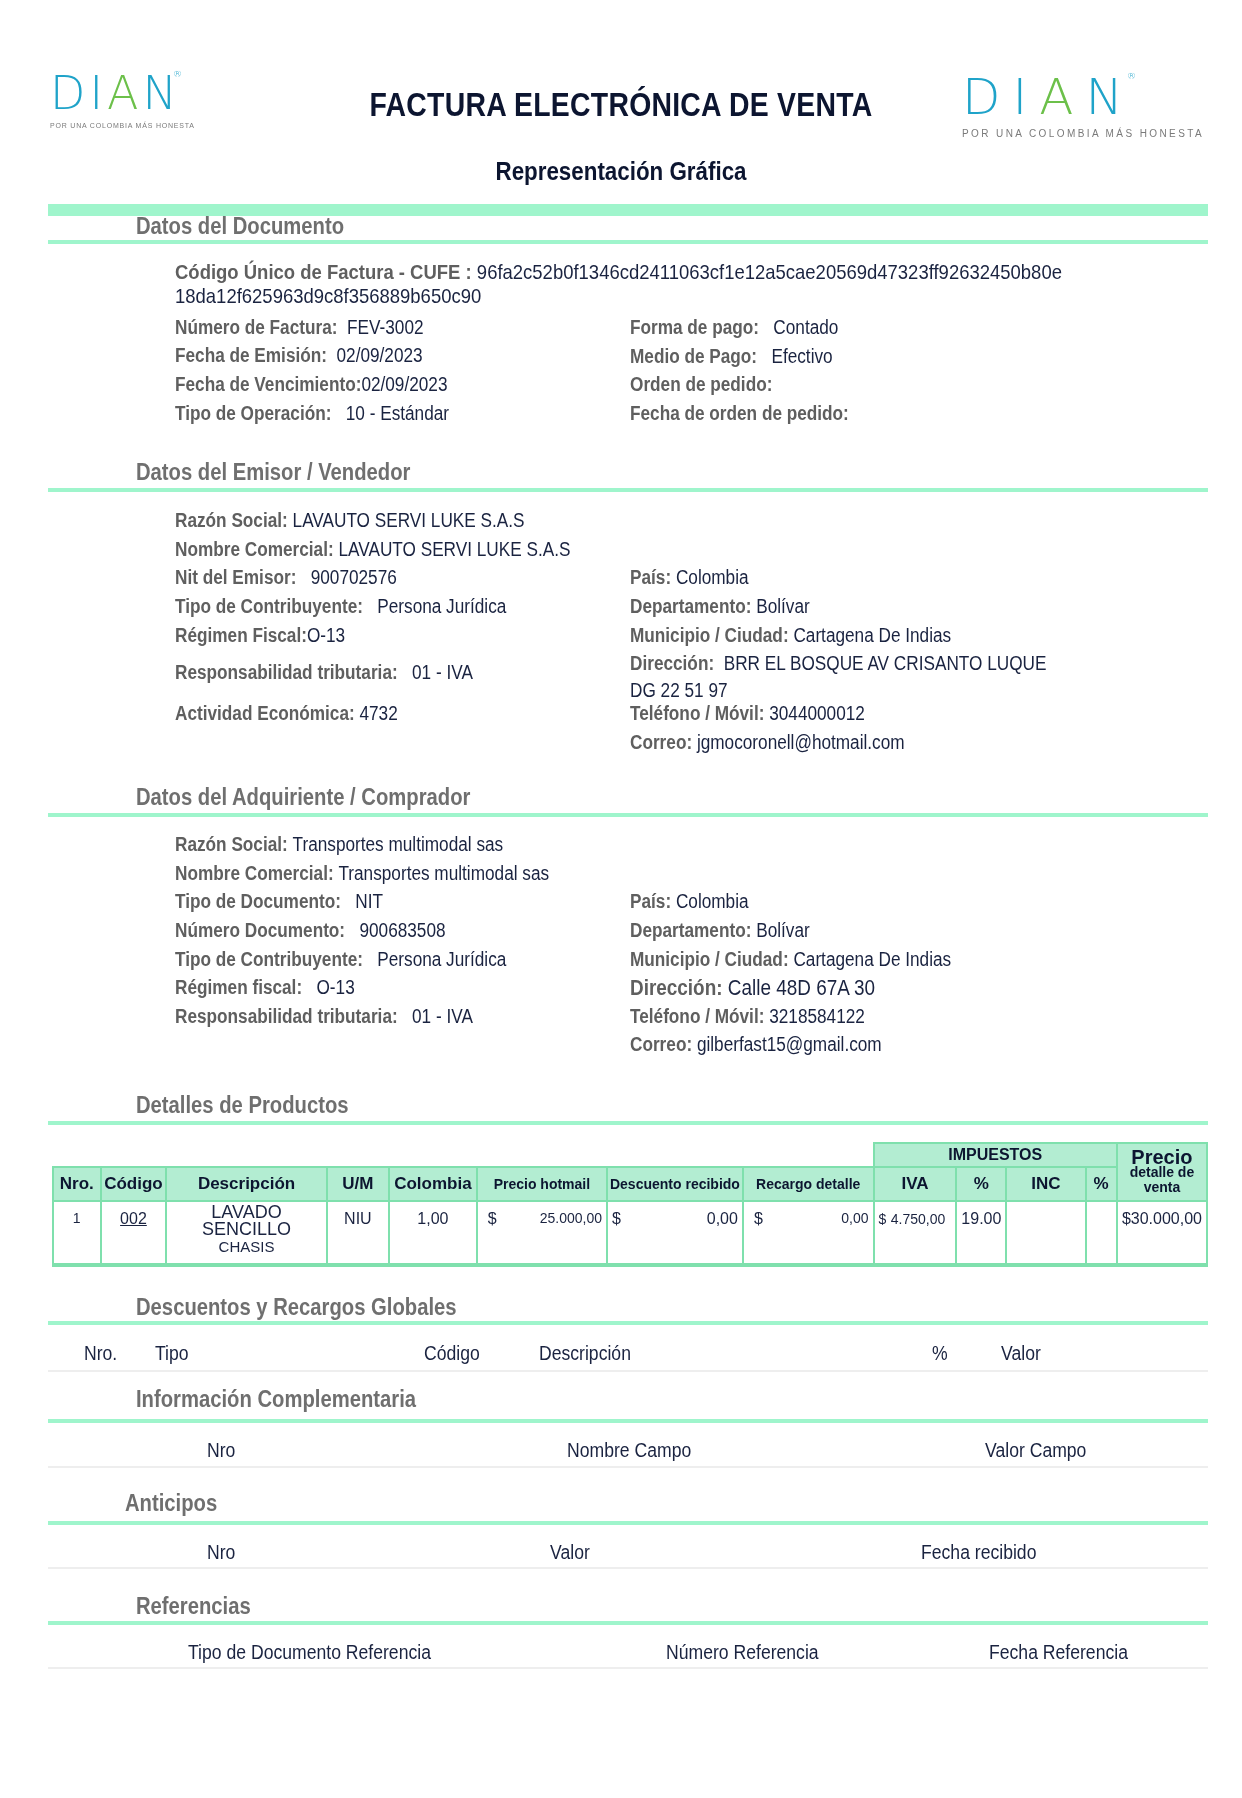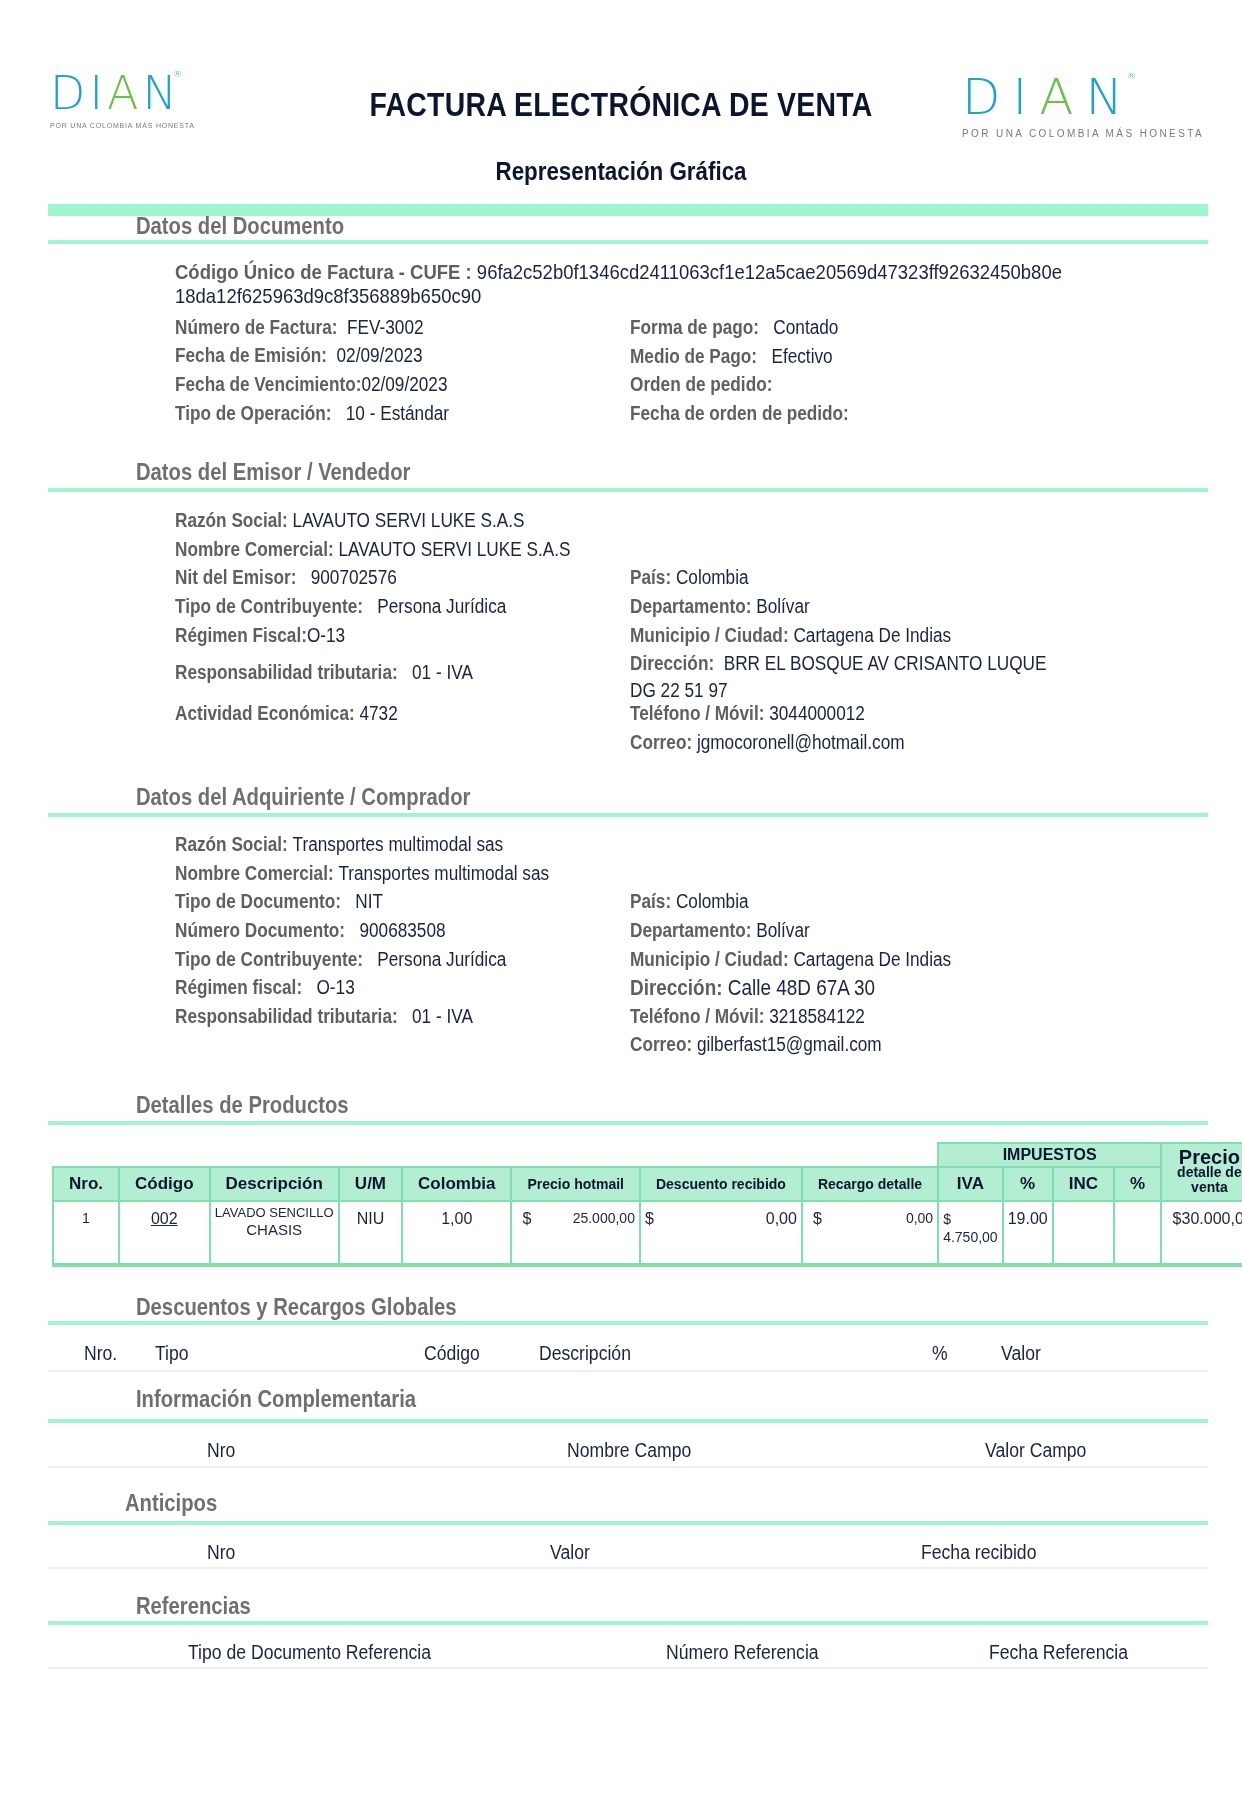--- a/index.html
+++ b/index.html
@@ -31,21 +31,21 @@
 
   .row { position: absolute; font-size: 20px; white-space: nowrap; transform: scaleX(0.86); transform-origin: left; }
   .lbl { color: #5f5f5f; font-weight: bold; }
   .val { color: #1a2340; }
 
   .cufe { position: absolute; left: 175px; top: 260px; font-size: 21px; line-height: 24px; width: 1180px; transform: scaleX(0.88); transform-origin: left; }
 
   
   table.prod { position: absolute; left: 52px; top: 1142px; width: 1156px; border-collapse: collapse; font-size: 17px; }
   table.prod th, table.prod td { border: 2px solid #7fe0ad; }
-  table.prod th { background: #b3edd2; color: #0c1530; font-weight: bold; padding: 2px 15px; text-align: center; white-space: nowrap; }
+  table.prod th { background: #b3edd2; color: #0c1530; font-weight: bold; padding: 2px 2px; text-align: center; white-space: nowrap; }
   table.prod td { color: #1a2340; vertical-align: top; padding: 8px 4px; height: 64px; font-size: 16px; }
   .blank-cell { border: none !important; background: transparent !important; }
   .sm { font-size: 14px; }
   .money { display: flex; justify-content: space-between; }
   .imp-head { font-size: 16px; }
 
   .tbl-head { position: absolute; font-size: 20px; color: #1a2340; white-space: nowrap; transform: scaleX(0.88); transform-origin: left; }
 </style>
 </head>
 <body>
@@ -160,21 +160,21 @@
     <th class="sm">Recargo detalle</th>
     <th>IVA</th>
     <th>%</th>
     <th>INC</th>
     <th>%</th>
   </tr>
   <tr style="border-bottom:4px solid #7fe0ad;">
     <td style="text-align:center; font-size:14px;">1</td>
     <td style="text-align:center;text-decoration:underline;">002</td>
     <td style="text-align:center; padding-top:2px; line-height:17px;">
-      <div style="font-size:13px;">LAVADO SENCILLO</div>
+      <div style="font-size:18px;">LAVADO SENCILLO</div>
       <div style="font-size:15px;">CHASIS</div>
     </td>
     <td style="text-align:center;">NIU</td>
     <td style="text-align:center;">1,00</td>
     <td>
           <div class="money">
             <span style="padding-left:6px;">$</span>
             <span class="sm">25.000,00</span>
           </div>
         </td>

